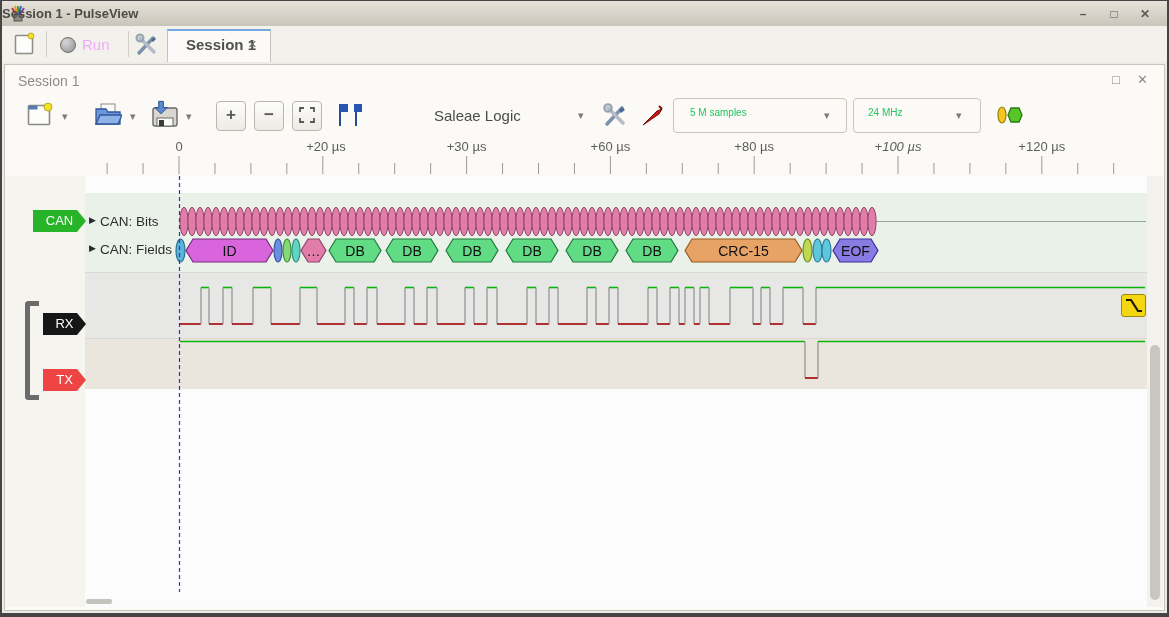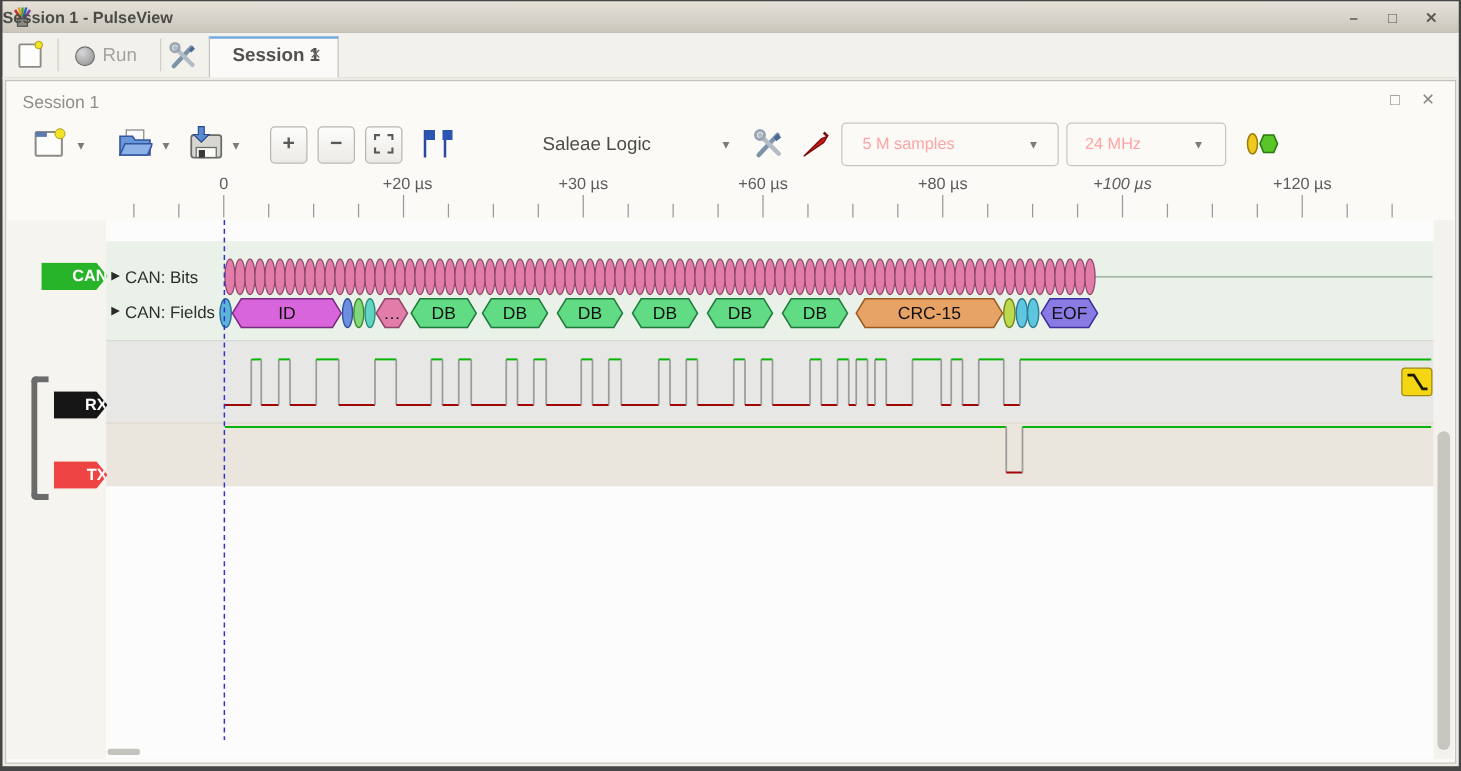--- a/index.html
+++ b/index.html
@@ -9,47 +9,47 @@
   
   #titlebar{left:2px;top:1px;width:1165px;height:25px;
     background:linear-gradient(#e6e2d9,#c9c5bb);border-bottom:1px solid #9d998f;}
   #title-text{width:100%;text-align:left;top:5px;font-size:13px;font-weight:bold;color:#4b4b47;}
   .winbtn{top:4px;width:22px;height:18px;text-align:center;font-size:12px;font-weight:bold;color:#5a5a56;line-height:18px;}
   
   #main-toolbar{left:2px;top:26px;width:1165px;height:36px;background:#f2f1ec;border-bottom:1px solid #c2bfb6;}
   .vsep{top:31px;width:1px;height:26px;background:#d2cfc6;}
   #run-circle{left:60px;top:37px;width:14px;height:14px;border-radius:50%;
     background:radial-gradient(circle at 35% 30%,#d8d8d8,#8d8d8d);border:1px solid #6e6e6e;}
-  #run-label{left:82px;top:36px;font-size:15px;color:#a3a3a3;}
+  #run-label{left:82px;top:36px;font-size:15px;color:#f0abfc;}
   #tab-session{left:167px;top:29px;width:102px;height:33px;background:#fbfaf8;
     border:1px solid #c6c3ba;border-bottom:none;border-top:2px solid #74a9dd;}
   #tab-label{left:186px;top:36px;font-size:15px;font-weight:bold;color:#50504c;}
   #tab-close{left:248px;top:35px;font-size:15px;color:#6a6a66;}
   
   #dock-bg{left:2px;top:62px;width:1165px;height:551px;background:#edebe6;}
   #dock{left:4px;top:64px;width:1159px;height:545px;border:1px solid #c6c3bb;background:#fbfaf7;}
   #dock-title{left:18px;top:73px;font-size:14px;color:#8e8d89;}
   .dockbtn{top:72px;font-size:13px;color:#8a8a86;}
   
   .tbtn{top:101px;width:28px;height:28px;border:1px solid #b9b6ae;border-radius:4px;
     background:linear-gradient(#fdfdfc,#eceae4);text-align:center;line-height:26px;
     font-size:17px;font-weight:bold;color:#5a5a56;}
   .drop{top:110px;font-size:11px;color:#7d7b75;}
   .combo{top:98px;height:33px;border:1px solid #c8c5bd;border-radius:4px;background:#fbfaf7;}
-  .combo-text{font-size:13px;color:#fca5a5;}
+  .combo-text{font-size:10px;color:#22c55e;}
   #device-label{left:434px;top:107px;font-size:15px;color:#4c4c48;}
   
   .ruler-label{top:139px;font-size:13px;color:#5c5c5c;transform:translateX(-50%);white-space:nowrap;}
   
   #gutter{left:5px;top:176px;width:80px;height:431px;background:#f6f4ef;}
   #trace-bg{left:85px;top:176px;width:1062px;height:431px;background:#fcfcfc;}
   #decoder-region{left:85px;top:193px;width:1062px;height:79px;background:#e9f1e8;}
   #rx-region{left:85px;top:272px;width:1062px;height:66px;background:#e7e7e6;border-top:1px solid #d9d9d8;}
   #tx-region{left:85px;top:338px;width:1062px;height:50px;background:#ebe6dd;border-top:1px solid #ddd8cf;}
-  .chan-tag{height:22px;color:#fff;font-size:13px;font-weight:bold;text-align:right;line-height:22px;
+  .chan-tag{height:22px;color:#fff;font-size:13px;font-weight:normal;text-align:center;line-height:22px;
     clip-path:polygon(0 0,calc(100% - 9px) 0,100% 50%,calc(100% - 9px) 100%,0 100%);}
   .expander{font-size:9px;color:#2a2a2a;}
   .row-label{font-size:13.5px;color:#2e2e2e;}
   #group-bracket{left:25px;top:301px;width:9px;height:89px;border:5px solid #6b6b6b;border-right:none;
     border-radius:4px 0 0 4px;}
   #trigger-marker{left:1121px;top:294px;width:23px;height:21px;background:#f4d613;
     border:1px solid #9a8a10;border-radius:3px;}
   
   #vscroll-track{left:1147px;top:176px;width:16px;height:431px;background:#f3f2ee;}
   #vscroll-handle{left:1150px;top:345px;width:10px;height:255px;background:#c9c6c0;border-radius:5px;}

